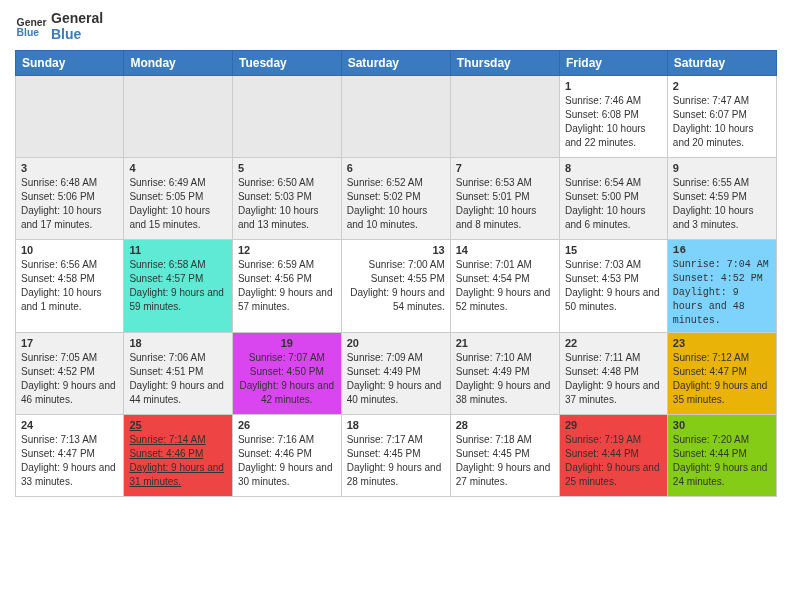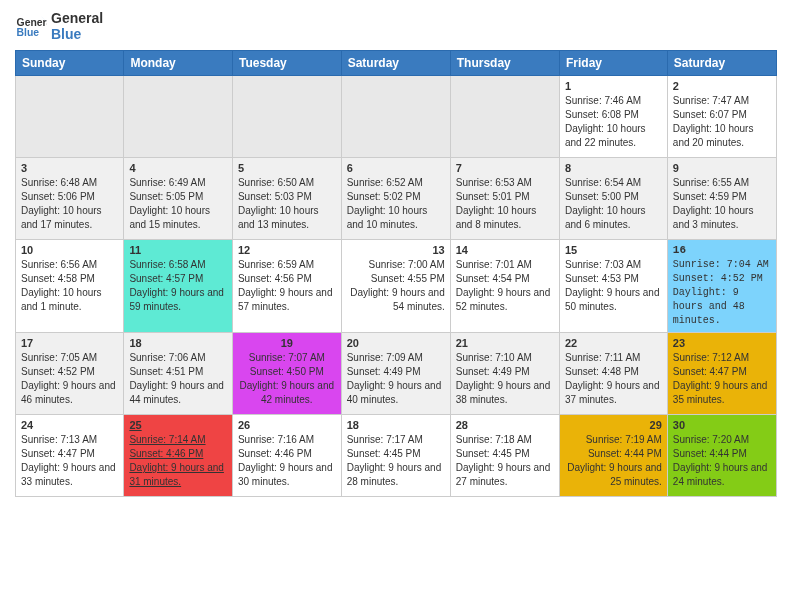--- a/index.html
+++ b/index.html
@@ -240,21 +240,21 @@
             <div class="day-info">Sunrise: 7:16 AM<br>Sunset: 4:46 PM<br>Daylight: 9 hours and 30 minutes.</div>
           </td>
           <td style="background: rgb(255, 255, 255);">
             <span class="day-number">18</span>
             <div class="day-info">Sunrise: 7:17 AM<br>Sunset: 4:45 PM<br>Daylight: 9 hours and 28 minutes.</div>
           </td>
           <td style="background: rgb(255, 255, 255);">
             <span class="day-number">28</span>
             <div class="day-info">Sunrise: 7:18 AM<br>Sunset: 4:45 PM<br>Daylight: 9 hours and 27 minutes.</div>
           </td>
-          <td style="background: #eab308; text-align: right;">
+          <td style="background: #ef4444;">
             <span class="day-number">29</span>
             <div class="day-info">Sunrise: 7:19 AM<br>Sunset: 4:44 PM<br>Daylight: 9 hours and 25 minutes.</div>
           </td>
           <td style="background: #84cc16;">
             <span class="day-number">30</span>
             <div class="day-info">Sunrise: 7:20 AM<br>Sunset: 4:44 PM<br>Daylight: 9 hours and 24 minutes.</div>
           </td>
         </tr>
       </tbody>
   </table>

